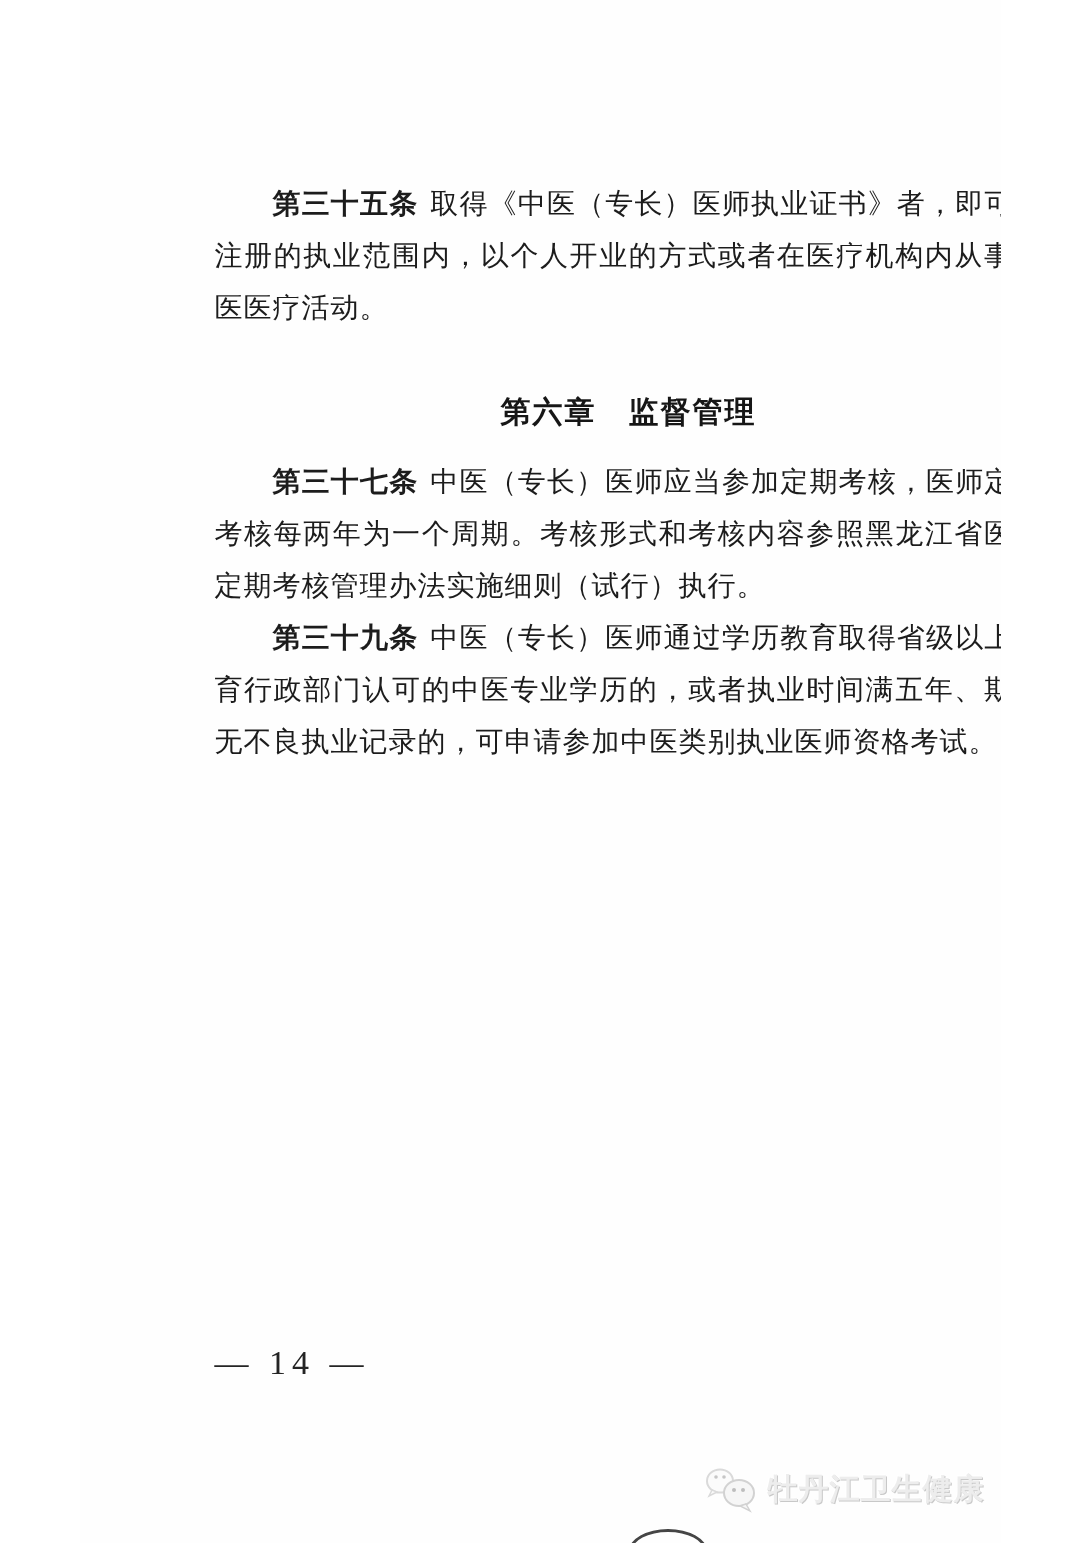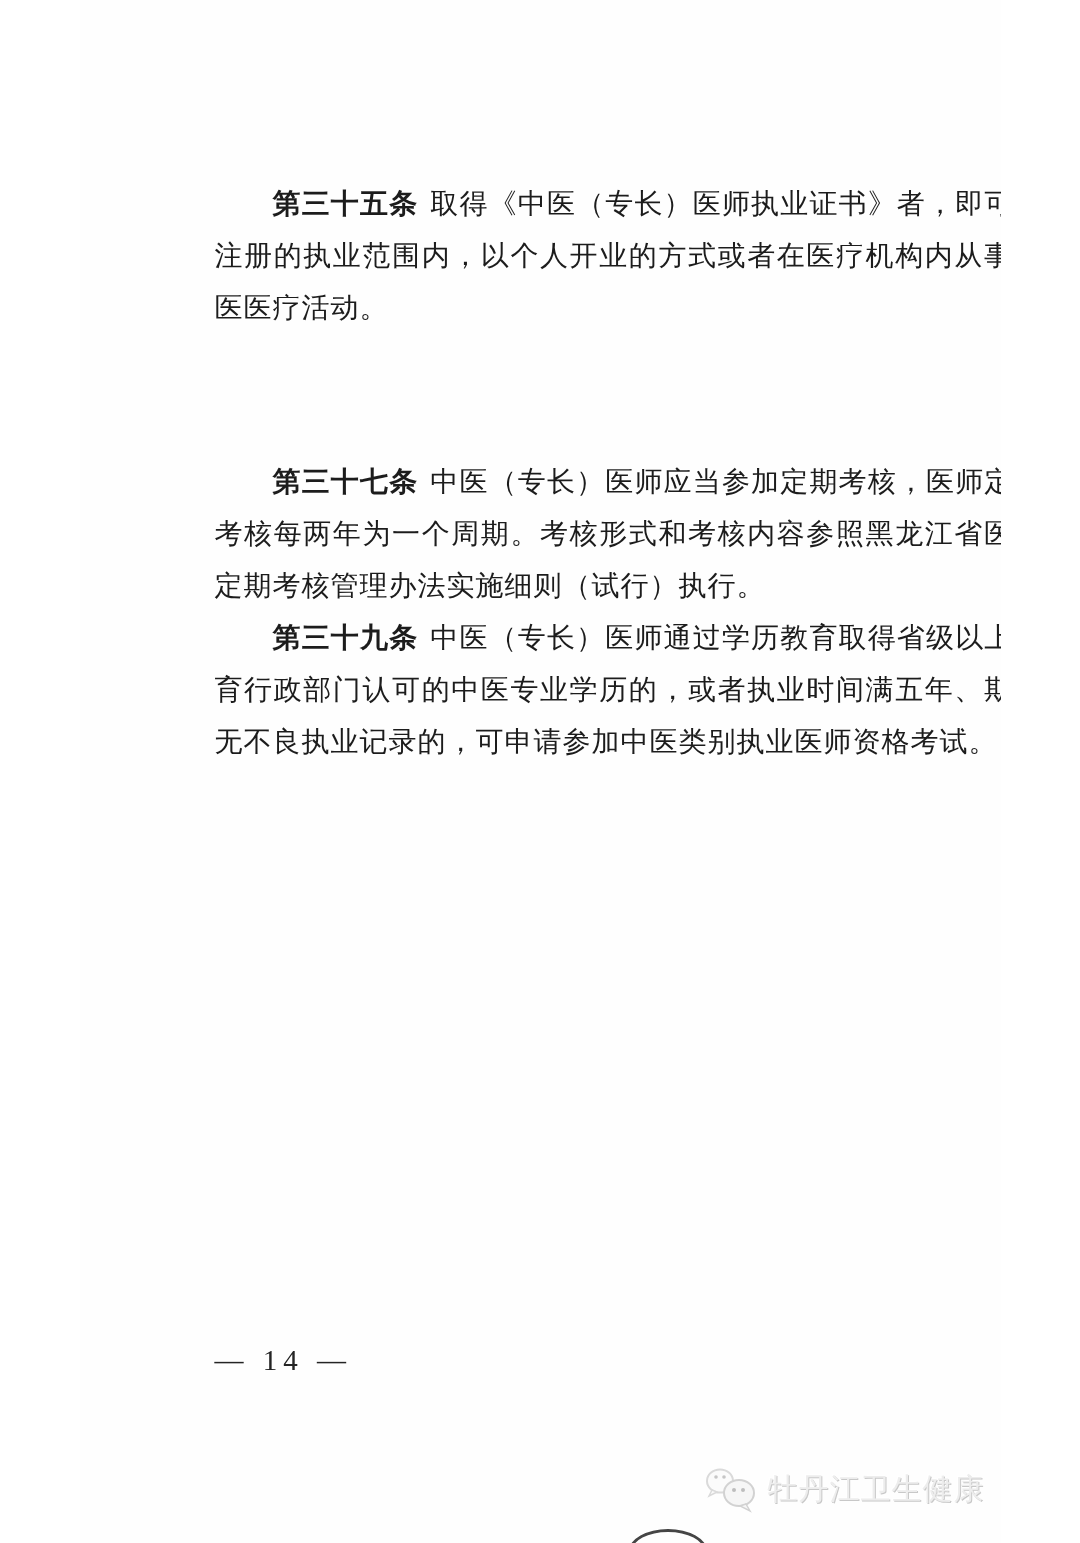--- a/index.html
+++ b/index.html
@@ -41,35 +41,35 @@
     letter-spacing:2px;
     color:#161616;
   }
   .block-p35{top:178px;}
   .block-ch6{top:386px;}
   .block-main{top:456px;}
   .pagenum{
     position:absolute;
     left:135px;
     top:1344px;
-    font-size:29px;
+    font-size:34px;
     letter-spacing:6px;
     color:#242424;
   }
   .watermark{
     position:absolute;
     top:1464px;
     right:16px;
     display:flex;
     align-items:center;
     gap:8px;
   }
   .wm-text{
     font-size:30px;
-    font-weight:400;
+    font-weight:700;
     letter-spacing:1px;
     color:#ededed;
     text-shadow:1px 1px 0 #c8c8c8, -1px -1px 0 #ffffff;
     font-family:"Liberation Sans", sans-serif;
   }
   .wm-icon{display:block;}
   .speck1{
     position:absolute;
     left:1013px;
     top:47px;
@@ -108,20 +108,23 @@
 
 <div class="page">
 
   <div class="speck1"></div>
   <div class="speck2"></div>
 
   <div class="textcol block-p35">
     <p class="para"><span class="lead">第三十五条</span><span>取得《中医（专长）医师执业证书》者，即可在注册的执业范围内，以个人开业的方式或者在医疗机构内从事中医医疗活动。</span></p>
   </div>
 
+  <div class="textcol block-ch6">
+    <h2 class="chapter">第六章　监督管理</h2>
+  </div>
 
   <div class="textcol block-main">
     <p class="para"><span class="lead">第三十七条</span><span>中医（专长）医师应当参加定期考核，医师定期考核每两年为一个周期。考核形式和考核内容参照黑龙江省医师定期考核管理办法实施细则（试行）执行。</span></p>
     <p class="para"><span class="lead">第三十九条</span><span>中医（专长）医师通过学历教育取得省级以上教育行政部门认可的中医专业学历的，或者执业时间满五年、期间无不良执业记录的，可申请参加中医类别执业医师资格考试。</span></p>
   </div>
 
   <div class="pagenum">— 14 —</div>
 
   <div class="watermark">
     <svg class="wm-icon" width="58" height="50" viewBox="0 0 58 50" aria-hidden="true">

